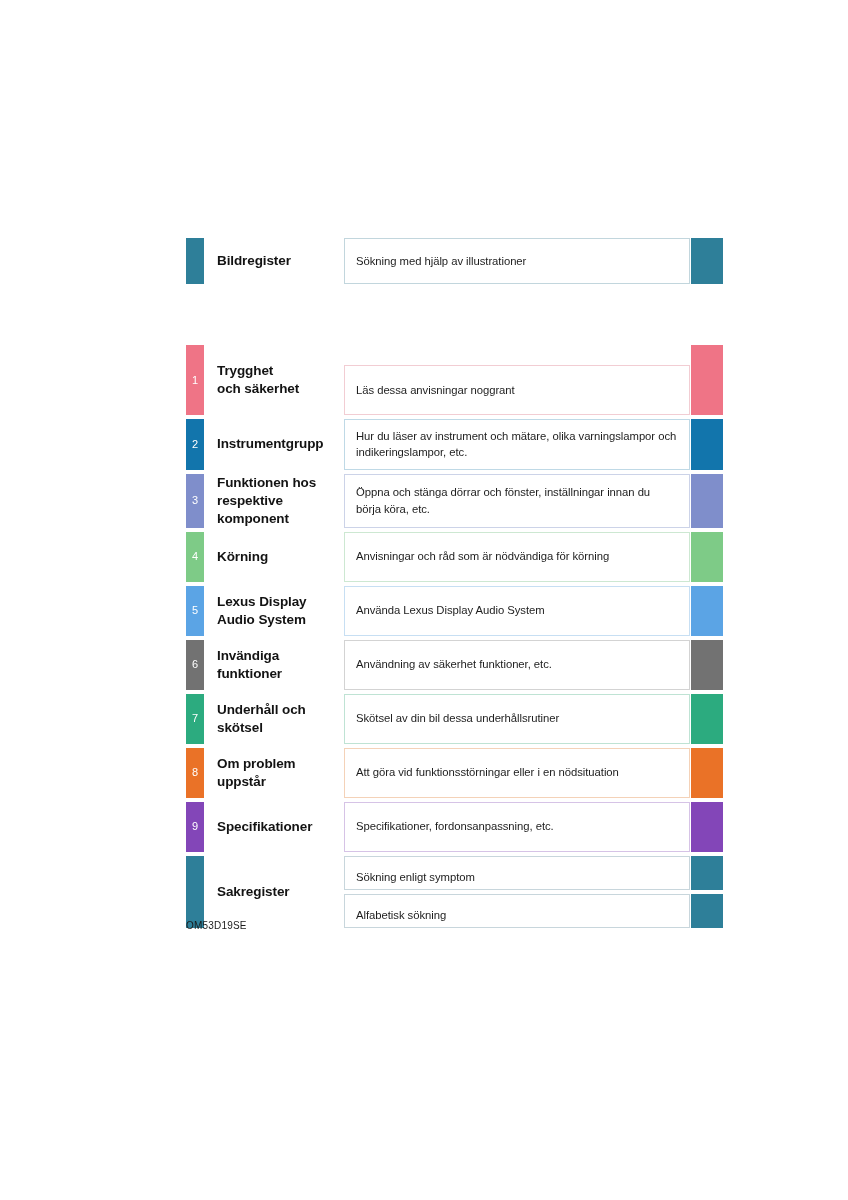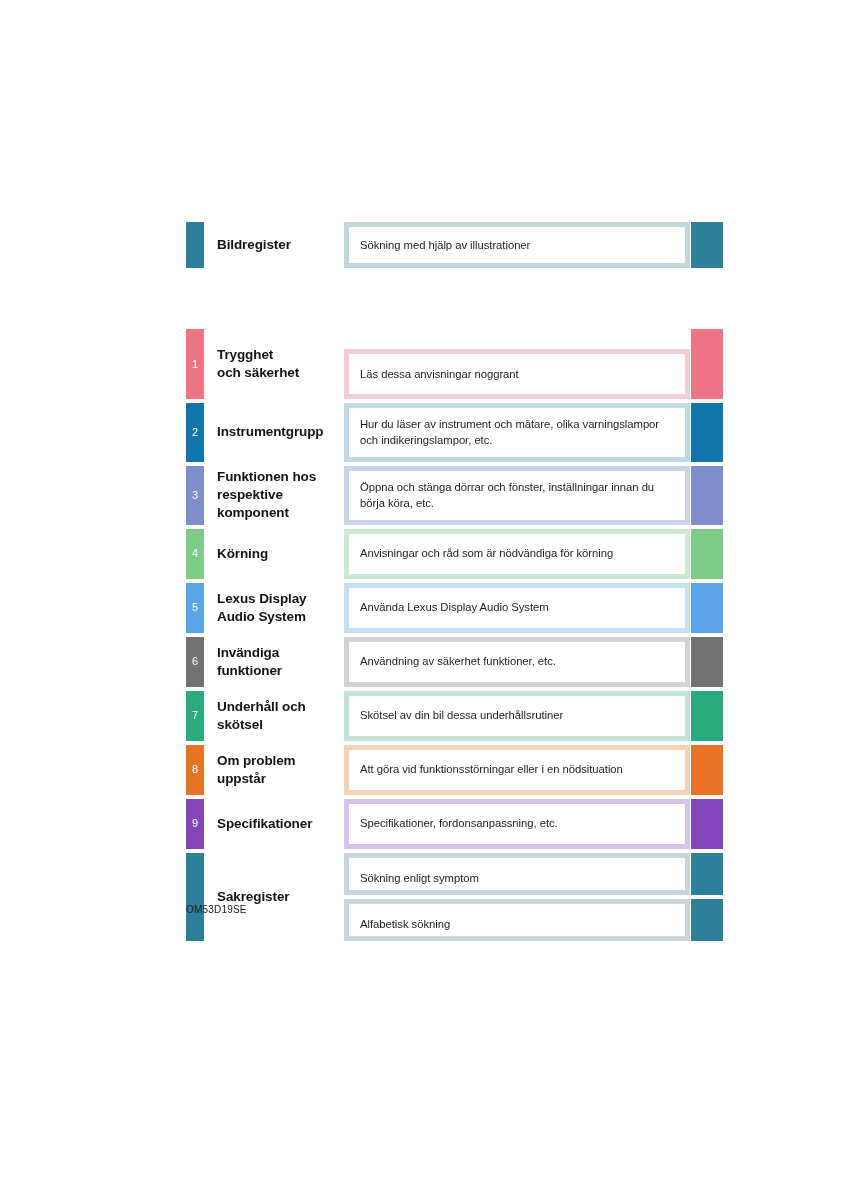--- a/index.html
+++ b/index.html
@@ -11,21 +11,21 @@
     height: 1200px;
     background: #ffffff;
     font-family: "Liberation Sans", sans-serif;
     color: #1a1a1a;
     position: relative;
     overflow: hidden;
   }
 
   .page {
     position: absolute;
-    left: 0; top: 0;
+    left: 0; top: 16px;
     width: 848px;
     height: 956px;
   }
 
   
   .toc-block {
     position: absolute;
     left: 186px;
     width: 537px;
   }
@@ -76,21 +76,21 @@
     letter-spacing: -0.1px;
   }
 
   
   .desc-cell {
     flex: 1 1 auto;
     position: relative;
     display: flex;
     align-items: center;
     background: #ffffff;
-    border: 5px solid #ef4444;
+    border: 1px solid #ef4444;
     box-sizing: border-box;
     padding: 8px 12px 8px 11px;
     min-height: 46px;
   }
   .desc-text {
     font-size: 11.3px;
     line-height: 1.45;
     color: #1d1d1d;
     letter-spacing: -0.05px;
   }

